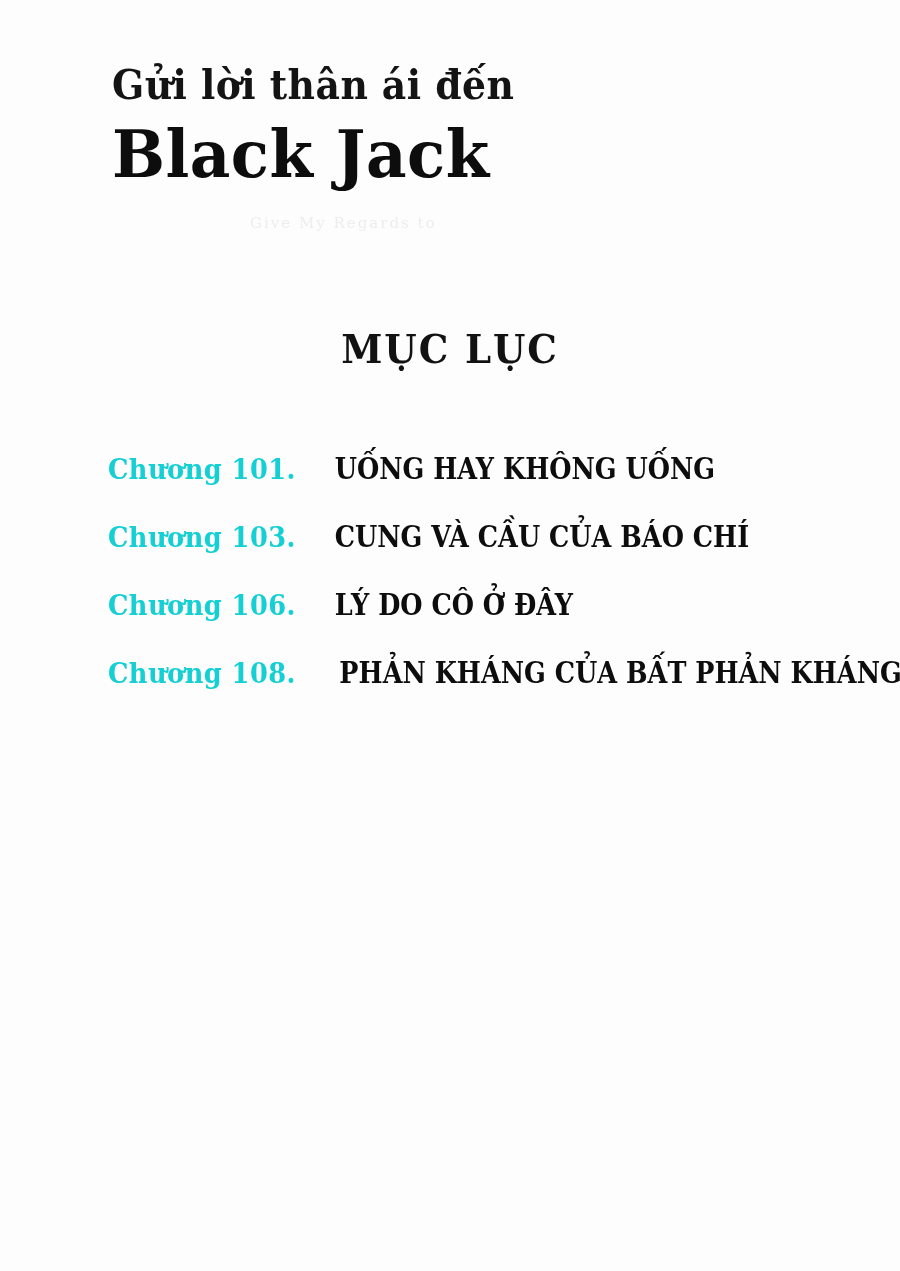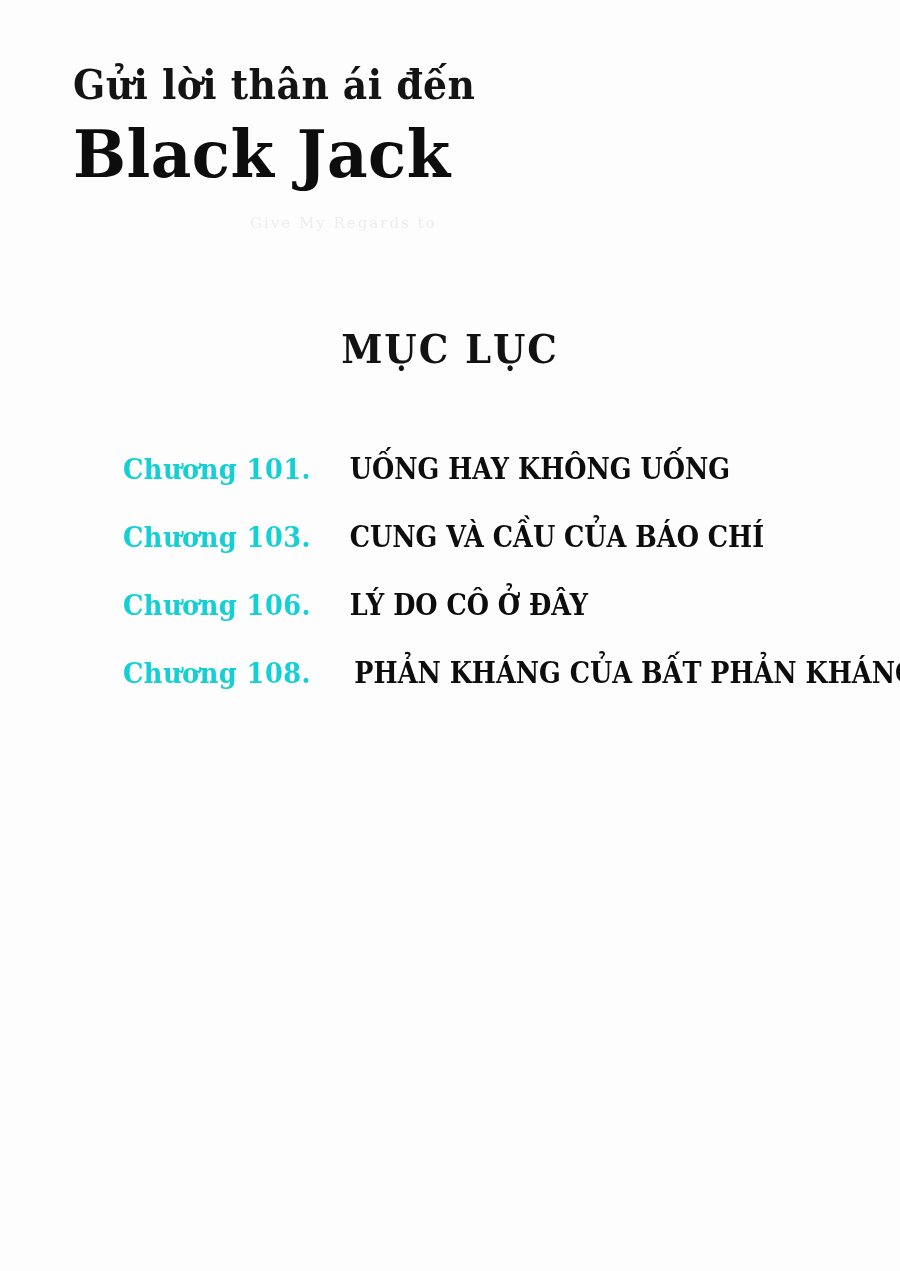--- a/index.html
+++ b/index.html
@@ -21,21 +21,21 @@
     box-sizing: border-box;
   }
 
   
   .title-block {
     position: absolute;
     left: 0;
     top: 62px;
     width: 900px;
     text-align: left;
-    padding-left: 73px;
+    padding-left: 112px;
     box-sizing: border-box;
   }
   .title-line1 {
     font-family: "DejaVu Serif", serif;
     font-weight: bold;
     font-size: 41px;
     letter-spacing: 0.5px;
     color: #141414;
     line-height: 1.15;
     transform: scaleX(0.92);
@@ -76,21 +76,21 @@
     font-weight: bold;
     font-size: 40px;
     letter-spacing: 2px;
     color: #121212;
     transform: scaleX(0.93);
   }
 
   
   .toc-list {
     position: absolute;
-    left: 118px;
+    left: 103px;
     top: 452px;
     width: 760px;
   }
   .toc-row {
     display: flex;
     align-items: baseline;
     height: 68px;
   }
   .toc-chapter {
     flex: 0 0 auto;

